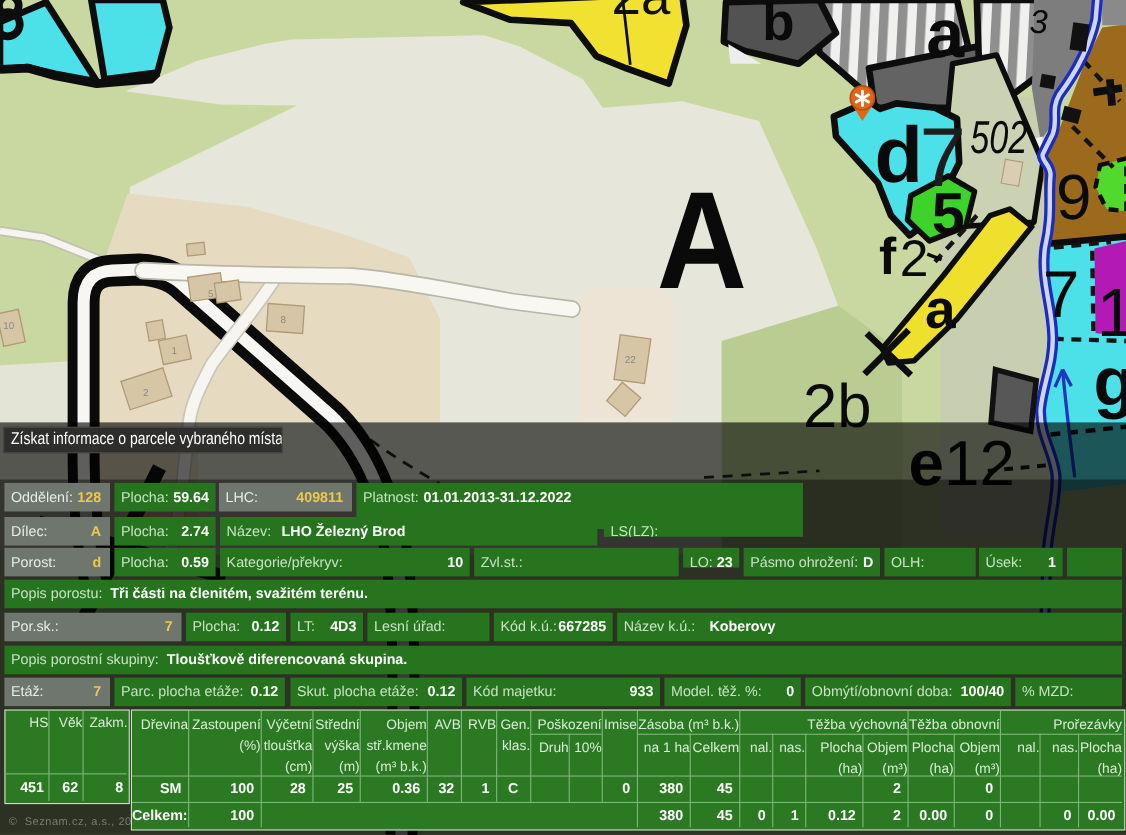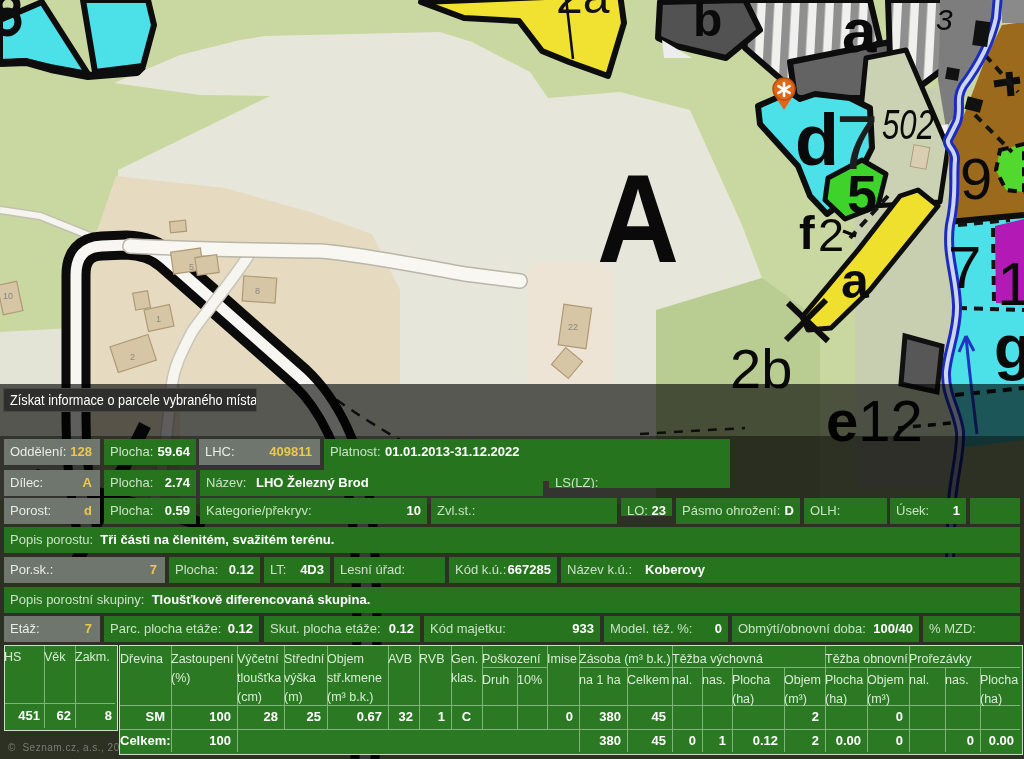--- a/index.html
+++ b/index.html
@@ -9,21 +9,21 @@
 #copyr{position:absolute;left:8px;top:742px;color:#7b7b76;font-size:10px;letter-spacing:.5px;}
 .c{position:absolute;box-sizing:border-box;font-size:13px;color:#c8e2c4;white-space:nowrap;overflow:hidden;}
 .g{background:#27741f;}
 .gr{background:#6f766d;color:#e8ece6;}
 .c .lb{position:absolute;left:6px;top:0;line-height:26px;}
 .c .v{position:absolute;right:6px;top:0;line-height:26px;color:#fff;font-weight:bold;}
 .c .y{position:absolute;right:8px;top:0;line-height:26px;color:#eac94d;font-weight:bold;}
 .c .iv{position:absolute;top:0;line-height:26px;color:#fff;font-weight:bold;}
 .bt{position:absolute;background:#2b7a23;}
 .bl{position:absolute;background:#7fb57b;}
-.bh{position:absolute;color:#d8ecd4;font-size:12.5px;text-align:left;line-height:19px;}
+.bh{position:absolute;color:#d8ecd4;font-size:12.5px;text-align:right;line-height:19px;}
 .bv{position:absolute;color:#fff;font-size:13px;font-weight:bold;text-align:right;line-height:24px;}
 </style>
 </head>
 <body>
 <div id="stage">
 <svg id="map" width="1024" height="759" viewBox="0 0 1024 759" style="position:absolute;left:0;top:0">
 <defs>
 <pattern id="hatch" width="17" height="17" patternUnits="userSpaceOnUse" patternTransform="rotate(3)">
 <rect width="17" height="17" fill="#f0f0ee"></rect>
 <rect width="8.5" height="17" fill="#8f8f8f"></rect>
@@ -359,21 +359,21 @@
 <div class="bh" style="left:867px;top:671px;width:42px">Objem<br>(m³)</div>
 <div class="bh" style="left:909px;top:650px;width:111px">Prořezávky</div>
 <div class="bh" style="left:909px;top:671px;width:36px">nal.</div>
 <div class="bh" style="left:945px;top:671px;width:35px">nas.</div>
 <div class="bh" style="left:980px;top:671px;width:40px">Plocha<br>(ha)</div>
 
 <div class="bv" style="left:120px;top:705px;width:45px">SM</div>
 <div class="bv" style="left:171px;top:705px;width:60px">100</div>
 <div class="bv" style="left:237px;top:705px;width:41px">28</div>
 <div class="bv" style="left:284px;top:705px;width:37px">25</div>
-<div class="bv" style="left:327px;top:705px;width:55px">0.67</div>
+<div class="bv" style="left:327px;top:705px;width:55px">0.36</div>
 <div class="bv" style="left:388px;top:705px;width:25px">32</div>
 <div class="bv" style="left:419px;top:705px;width:26px">1</div>
 <div class="bv" style="left:451px;top:705px;width:31px;text-align:center">C</div>
 <div class="bv" style="left:547px;top:705px;width:26px">0</div>
 <div class="bv" style="left:579px;top:705px;width:42px">380</div>
 <div class="bv" style="left:627px;top:705px;width:39px">45</div>
 <div class="bv" style="left:784px;top:705px;width:35px">2</div>
 <div class="bv" style="left:867px;top:705px;width:36px">0</div>
 
 <div class="bv" style="left:120px;top:729px;width:45px">Celkem:</div>

